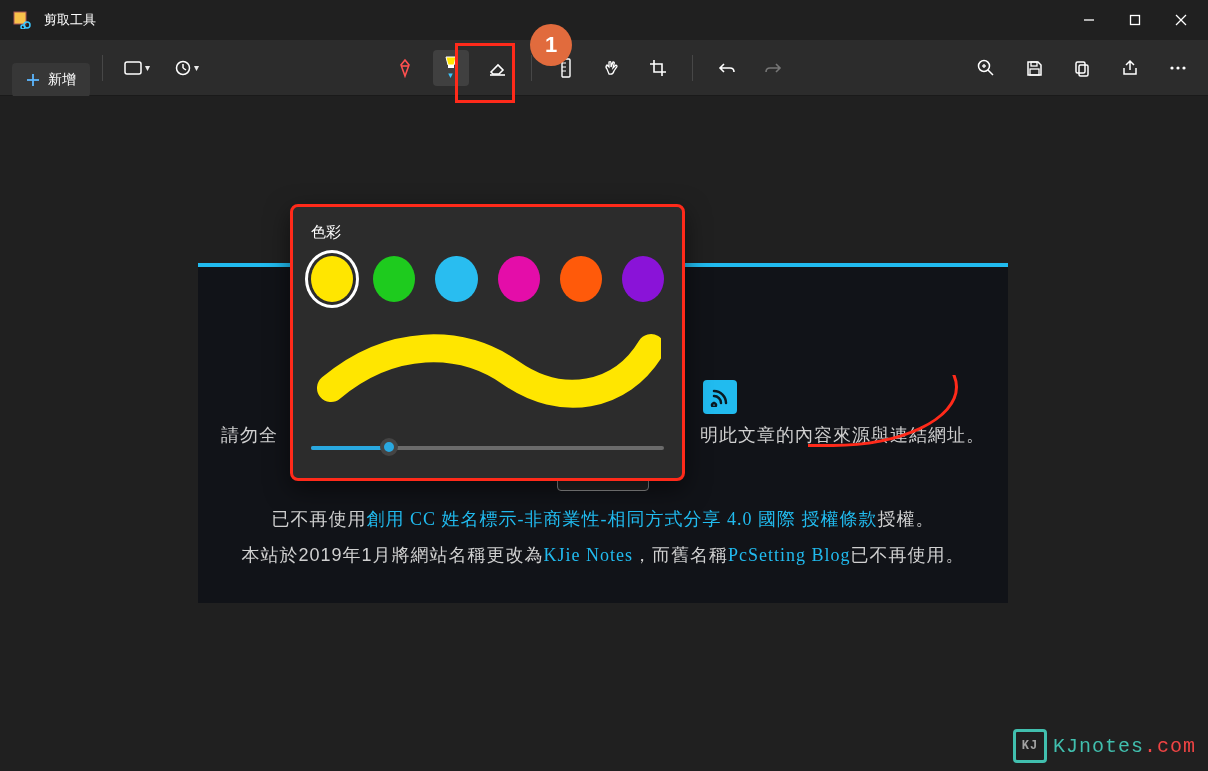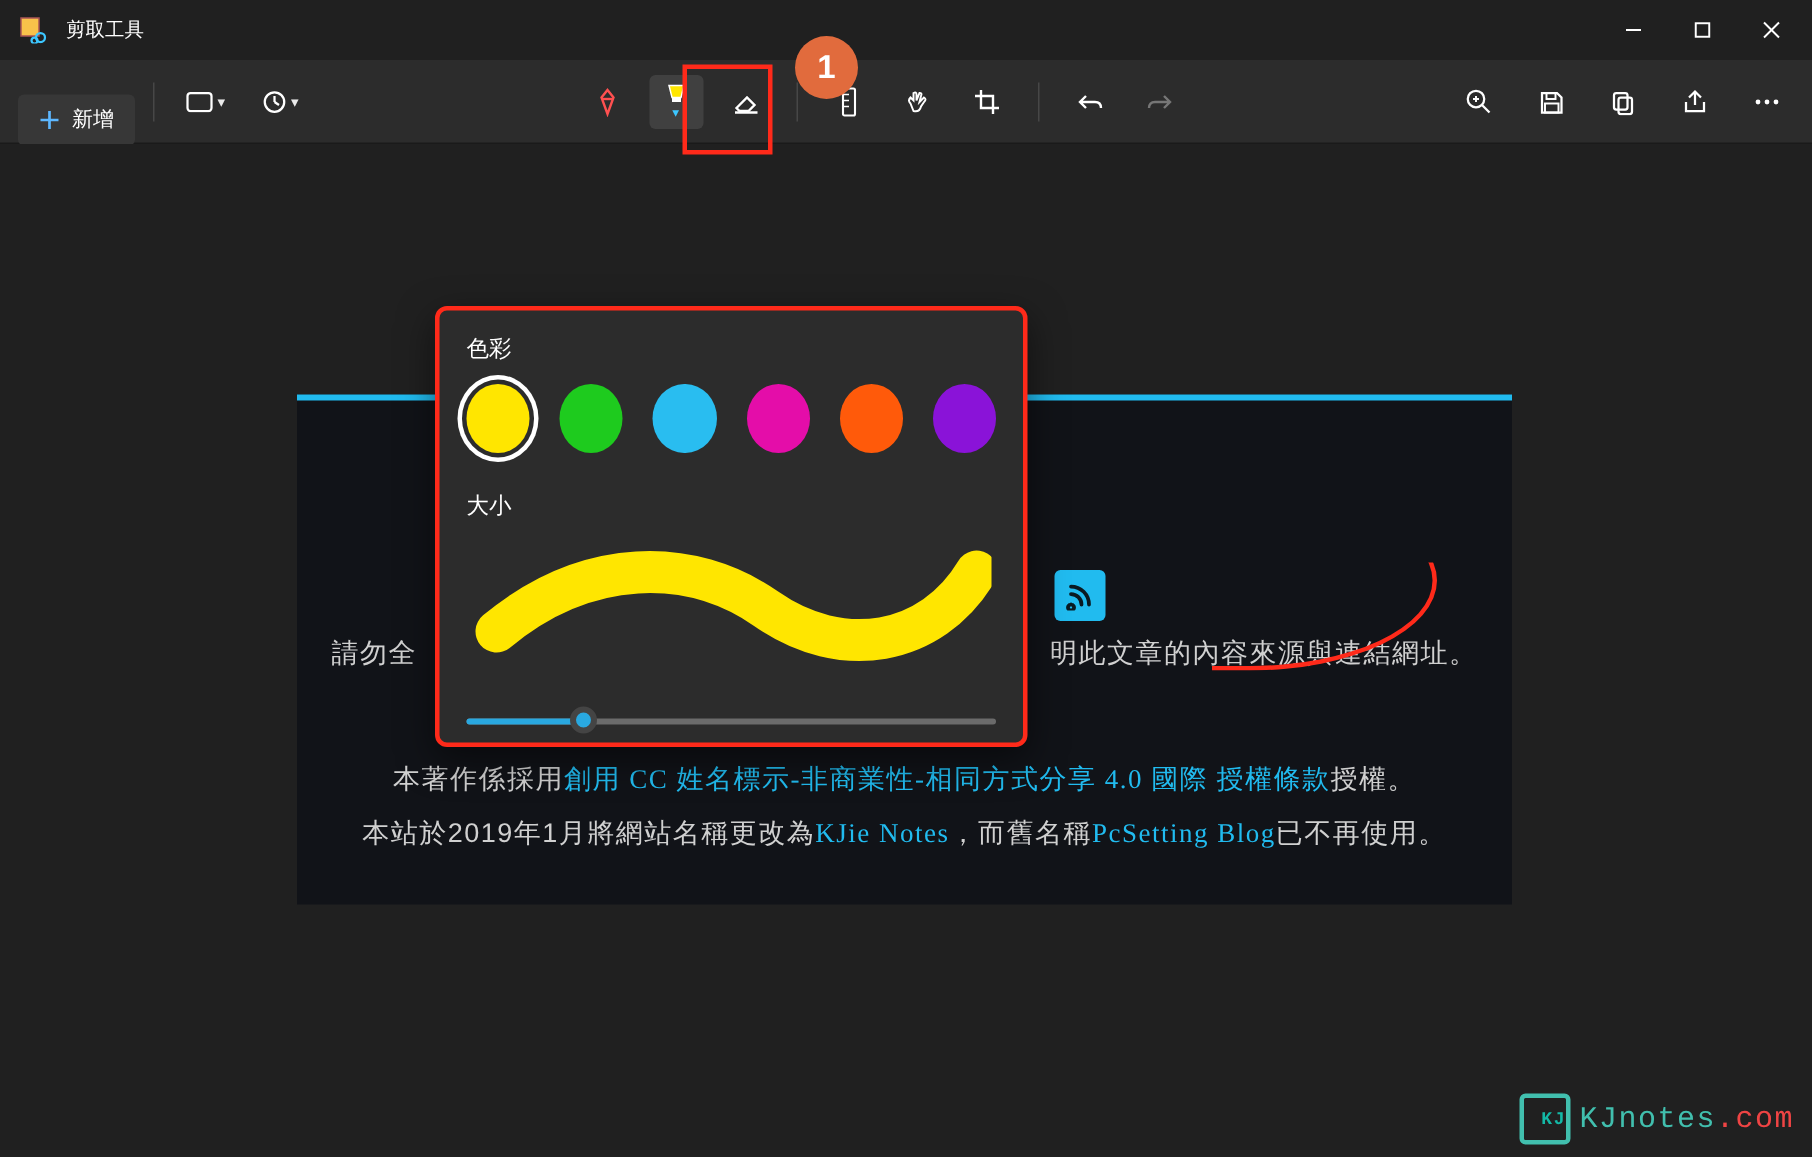--- a/index.html
+++ b/index.html
@@ -125,33 +125,33 @@
     position:absolute;
     right:12px; bottom:8px;
     display:flex;align-items:center;gap:6px;
     color:#41bfae;
     font-size:20px;
     font-family: "Courier New", monospace;
     letter-spacing:1px;
   }
   .wm-icon{
     width:34px;height:34px;border:3px solid #41bfae;border-radius:4px;
-    display:flex;align-items:center;justify-content:flex-end;
-    font-size:12px;font-weight:bold;color:#14b8a6;
+    display:flex;align-items:center;justify-content:center;
+    font-size:12px;font-weight:bold;color:#a3a3a3;
     position:relative;
   }
   
   .popover{
     position:absolute;
     left:290px; top:108px;
     width:395px;
     background:#2c2c2c;
     border:3px solid #ff2a1a;
     border-radius:8px;
-    padding:16px 18px 6px;
+    padding:16px 18px 22px;
     z-index:40;
     box-shadow:0 8px 24px rgba(0,0,0,.5);
   }
   .pop-label{font-size:15px;color:#fff;margin-bottom:14px;}
   .swatches{display:flex;gap:20px;margin-bottom:26px;}
   .swatch{
     width:46px;height:46px;border-radius:50%;
   }
   .swatch.sel{ box-shadow:0 0 0 3px #2c2c2c, 0 0 0 6px #fff; }
   .stroke-preview{
@@ -337,38 +337,37 @@
     </div>
     <div class="wp-line" style="margin-top:90px;">
       <span>請勿全</span>
       <span style="display:inline-block;width:410px;"></span>
       <span>明此文章的內容來源與連結網址。</span>
     </div>
     <div class="cc-badge">
         <span>CC BY NC SA</span>
       </div>
     <div class="wp-line">
-      <span>本著作係採用</span><span class="wp-link">創用 CC 姓名標示-非商業性-相同方式分享 4.0 國際 授權條款</span><span>授權。</span>
+      <span>已不再使用</span><span class="wp-link">創用 CC 姓名標示-非商業性-相同方式分享 4.0 國際 授權條款</span><span>授權。</span>
     </div>
     <div class="wp-line">
       <span>本站於2019年1月將網站名稱更改為</span><span class="wp-link">KJie Notes</span><span>，而舊名稱</span><span class="wp-link">PcSetting Blog</span><span>已不再使用。</span>
     </div>
   </div>
 
   <div class="popover">
     <div class="pop-label">色彩</div>
     <div class="swatches">
       <div class="swatch sel" style="background:#ffe600"></div>
       <div class="swatch" style="background:#1ecb1e"></div>
       <div class="swatch" style="background:#29bdf0"></div>
       <div class="swatch" style="background:#e40da9"></div>
       <div class="swatch" style="background:#ff5a0a"></div>
       <div class="swatch" style="background:#8a13d8"></div>
     </div>
-    <div class="pop-label">大小</div>
     <div class="stroke-preview">
       <svg width="350" height="80" viewBox="0 0 350 80">
           <path d="M20 60 C 80 10, 150 10, 200 45 C 250 80, 310 70, 340 20" stroke="#ffe600" stroke-width="28" fill="none" stroke-linecap="round"></path>
         </svg>
     </div>
     <div class="slider">
       <div class="slider-track"></div>
       <div class="slider-fill"></div>
       <div class="slider-thumb"></div>
     </div>

